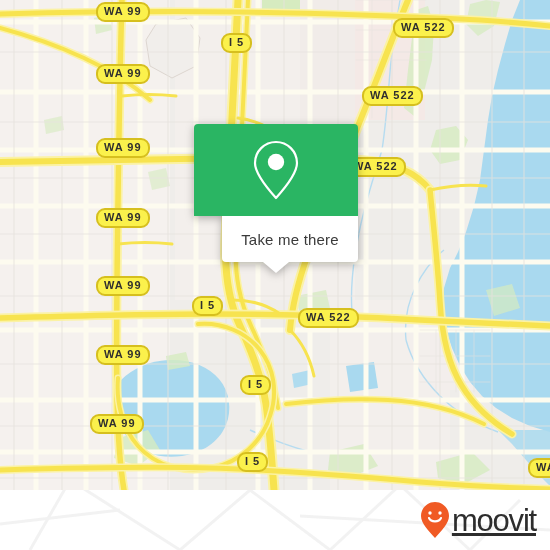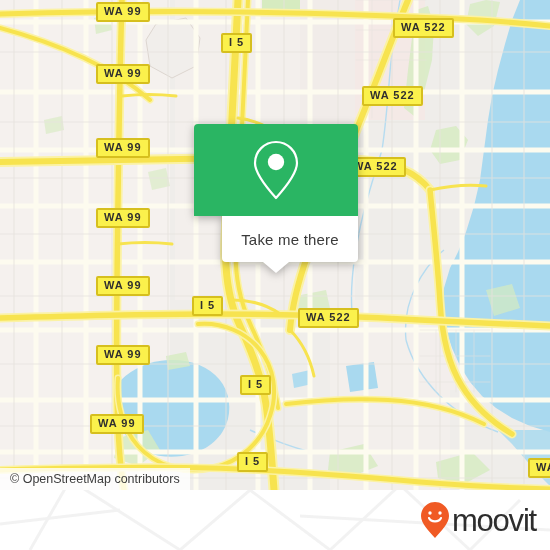--- a/index.html
+++ b/index.html
@@ -14,21 +14,21 @@
   
   #map{position:absolute;left:0;top:0;width:550px;height:490px;overflow:hidden;
        background:#efedea;}
   #map svg{display:block;width:550px;height:490px;}
 
   
   .shield{
     position:absolute;
     background:#fbf14c;
     border:2px solid #d6bf1e;
-    border-radius:2px;
+    border-radius:9px;
     color:#2f2f2f;
     font-size:11px;
     font-weight:bold;
     letter-spacing:1px;
     padding:1px 6px 2px 6px;
     line-height:13px;
     white-space:nowrap;
     box-sizing:border-box;
     text-align:center;
     font-family:"Liberation Sans","DejaVu Sans",sans-serif;
@@ -77,21 +77,21 @@
   #footer{
     position:absolute;left:0;top:490px;width:550px;height:60px;
     background:#ffffff;overflow:hidden;
   }
   #footer-wm{position:absolute;left:0;top:0;width:550px;height:60px;opacity:.55;}
   #footer-text{
     position:absolute;left:14px;top:8px;width:390px;
     color:#3b3b3b;font-size:14.5px;line-height:21px;
   }
   #logo{position:absolute;right:14px;top:12px;height:36px;display:flex;align-items:center;gap:2px;}
-  #logo-word{color:#2d2d2d;font-size:31px;line-height:31px;letter-spacing:-1.2px;font-weight:400;}
+  #logo-word{color:#2d2d2d;font-size:31px;line-height:31px;letter-spacing:-1.2px;font-weight:400;text-decoration:underline;}
 </style>
 </head>
 <body>
 
 <div id="app">
 
   <div id="map">
     <svg viewBox="0 0 550 490" xmlns="http://www.w3.org/2000/svg">
       <defs>
         <style>
@@ -284,21 +284,20 @@
         <div class="shield" style="left: 96px; top: 276px;">WA 99</div>
         <div class="shield" style="left: 192px; top: 296px;">I 5</div>
         <div class="shield" style="left: 298px; top: 308px;">WA 522</div>
         <div class="shield" style="left: 96px; top: 345px;">WA 99</div>
         <div class="shield" style="left: 240px; top: 375px;">I 5</div>
         <div class="shield" style="left: 90px; top: 414px;">WA 99</div>
         <div class="shield" style="left: 237px; top: 452px;">I 5</div>
         <div class="shield" style="left: 528px; top: 458px;">WA</div>
       </div>
 
-    <div id="attrib">© OpenStreetMap contributors</div>
   </div>
 
   <div id="card">
     <div id="card-head">
       <svg width="56" height="64" viewBox="0 0 56 64">
         <path d="M28 4 C16.4 4 7 13.4 7 25 C7 34 15 45.5 28 60 C41 45.5 49 34 49 25 C49 13.4 39.6 4 28 4 Z" fill="none" stroke="#ffffff" stroke-width="2.2" stroke-linejoin="round"></path>
         <circle cx="28" cy="24" r="8.2" fill="#ffffff"></circle>
       </svg>
     </div>
     <div id="card-body">

